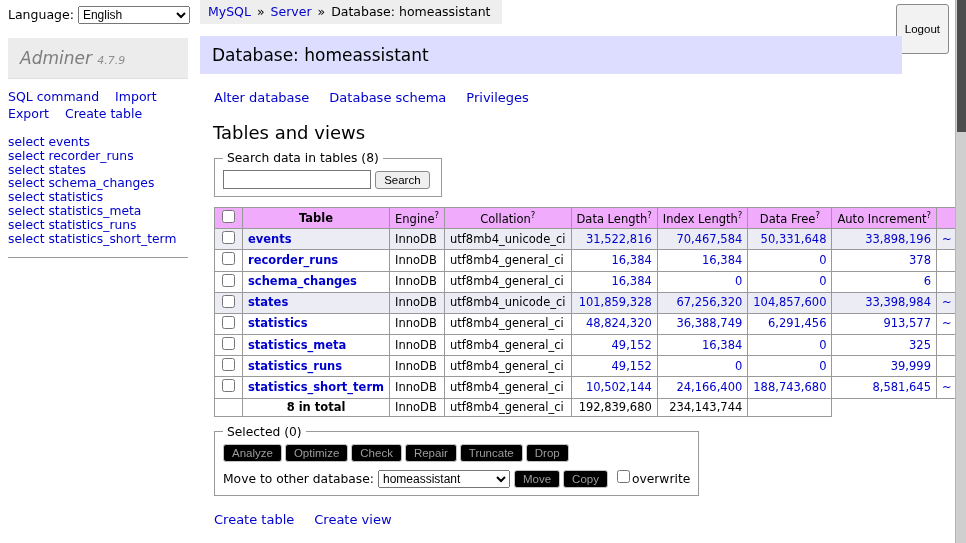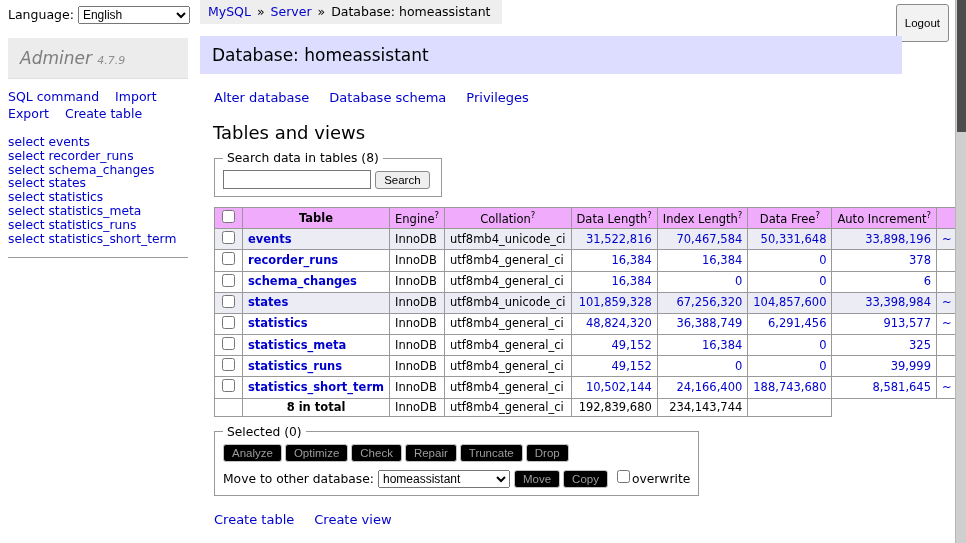--- a/index.html
+++ b/index.html
@@ -13,21 +13,21 @@
   }
   a { color: #0000cc; text-decoration: none; cursor: pointer; }
 
   
   #lang { position: absolute; top: 6px; left: 8px; font-size: 12.5px; }
   #lang select { font-size: 12px; width: 112px; margin-left: 4px; }
 
   
   #logout {
     position: absolute; top: 4px; right: 17px;
-    font-size: 11.5px; padding: 12px 8px;
+    font-size: 11.5px; padding: 18px 8px;
     background: #f2f2f2; border: 1px solid #8a8a8a; border-radius: 3px;
   }
 
   
   #menu { position: absolute; top: 30px; left: 0; width: 196px; font-size: 12.5px; }
   #menu h1 {
     margin: 8px; background: #ececec; padding: 10px 12px;
     font-size: 17px; font-weight: 400; font-style: italic; color: #7d7d7d;
     border-bottom: 1px solid #e0e0e0;
   }
@@ -111,22 +111,22 @@
       <span>Adminer</span>
       <span class="ver">4.7.9</span>
     </h1>
     <div id="sidebar-nav">
       <div class="navline"><a href="#">SQL command</a><a href="#">Import</a></div>
       <div class="navline"><a href="#">Export</a><a href="#">Create table</a></div>
     </div>
     <div id="table-list">
         <a href="#">select events</a>
         <a href="#">select recorder_runs</a>
+        <a href="#">select states</a>
         <a href="#">select schema_changes</a>
-        <a href="#">select states</a>
         <a href="#">select statistics</a>
         <a href="#">select statistics_meta</a>
         <a href="#">select statistics_runs</a>
         <a href="#">select statistics_short_term</a>
       </div>
   </div>
 
   <div id="content">
     <p id="breadcrumb"><a href="#">MySQL</a><span class="sep"> » </span><a href="#">Server</a><span class="sep"> » </span><span>Database: homeassistant</span></p>
 

